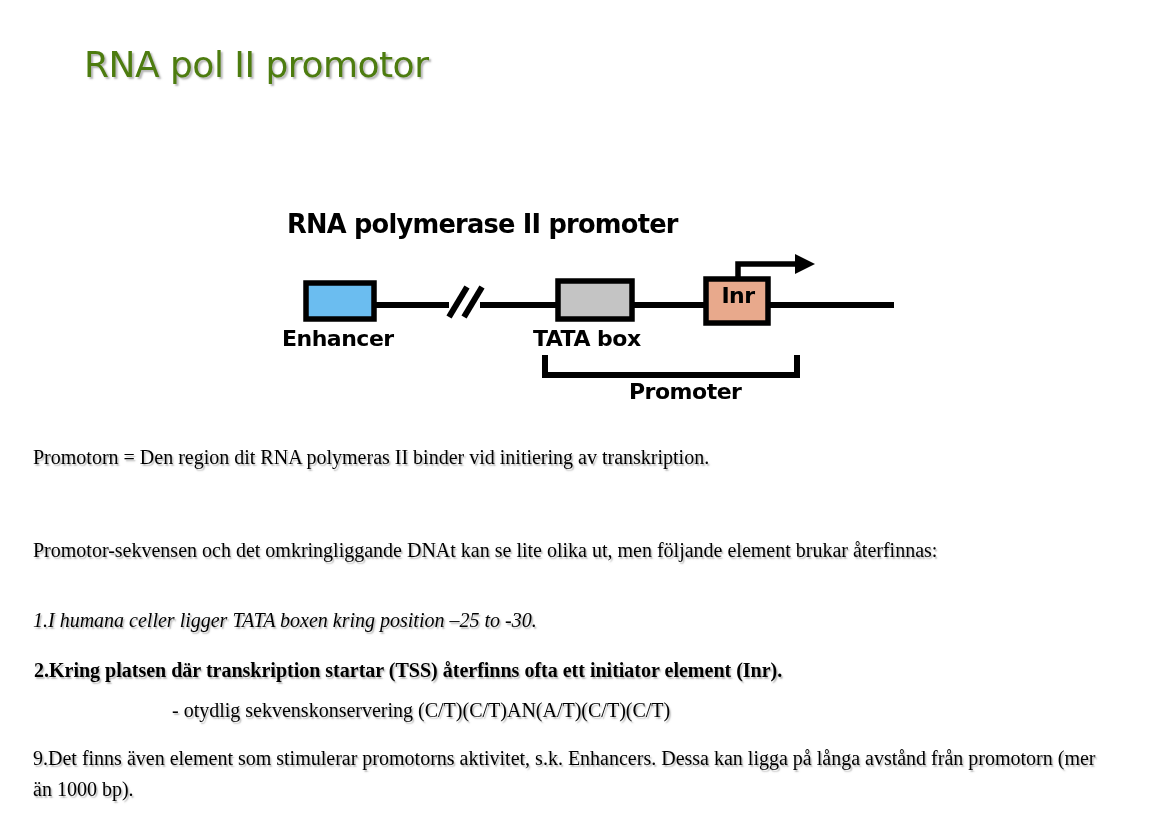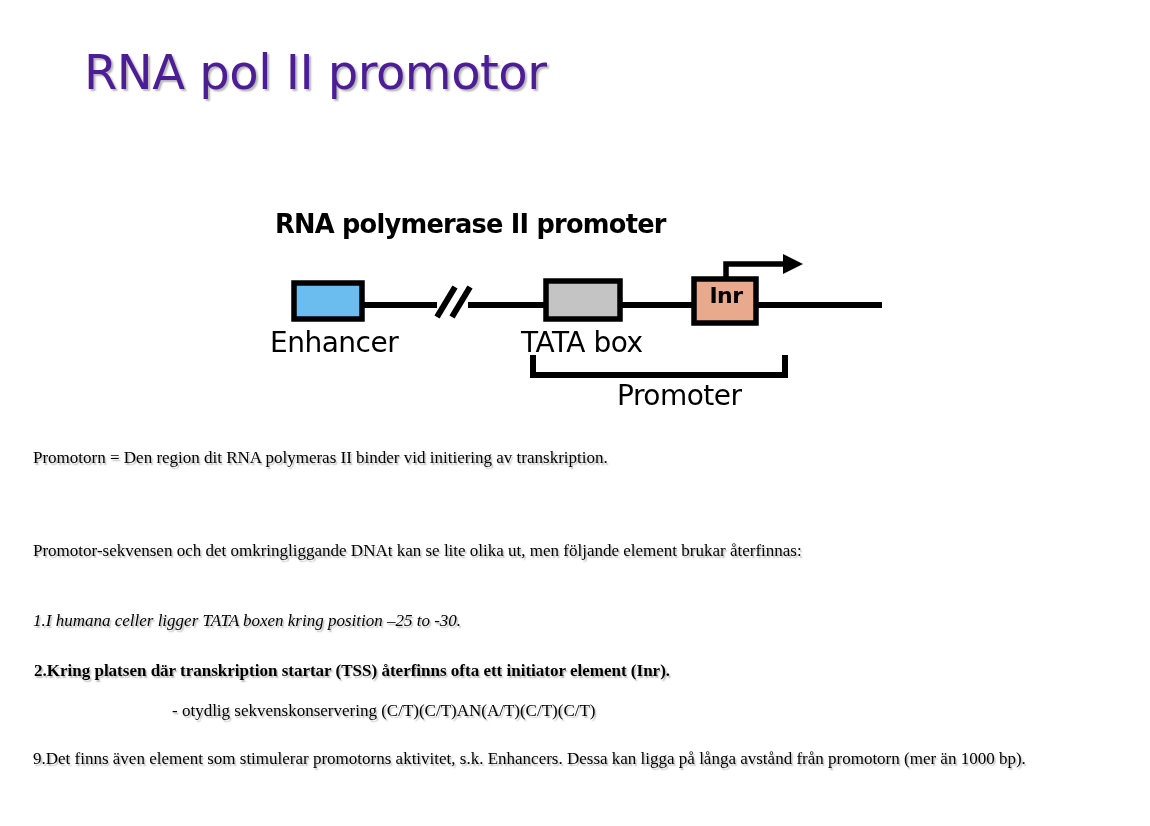--- a/index.html
+++ b/index.html
@@ -15,32 +15,32 @@
     font-family: "Liberation Serif", "DejaVu Serif", serif;
     color: #000000;
   }
 
   
   #slide-title {
     position: absolute;
     left: 84px;
     top: 44px;
     font-family: "DejaVu Sans", "Liberation Sans", sans-serif;
-    font-size: 48px;
+    font-size: 36px;
     font-weight: 400;
     letter-spacing: -0.5px;
-    color: #4c1d95;
+    color: #4d7c0f;
     text-shadow: 2px 2px 2px rgba(120,120,120,0.55);
     white-space: nowrap;
   }
 
   
   #figure {
     position: absolute;
-    left: 0px;
+    left: 12px;
     top: 195px;
     width: 1002px;
     height: 230px;
   }
   #figure-title {
     position: absolute;
     left: 275px;
     top: 13px;
     font-family: "DejaVu Sans", "Liberation Sans", sans-serif;
     font-weight: bold;
@@ -51,22 +51,22 @@
     white-space: nowrap;
   }
   #figure-svg {
     position: absolute;
     left: 0;
     top: 0;
   }
   .fig-label {
     position: absolute;
     font-family: "DejaVu Sans", "Liberation Sans", sans-serif;
-    font-weight: normal;
-    font-size: 28px;
+    font-weight: bold;
+    font-size: 22px;
     letter-spacing: -0.5px;
     white-space: nowrap;
   }
   #label-enhancer { left: 270px; top: 131px; }
   #label-tata     { left: 521px; top: 131px; }
   #label-promoter { left: 601px; top: 184px; margin-left: 16px; }
   #label-inr {
     position: absolute;
     left: 697px;
     top: 88px;
@@ -75,21 +75,21 @@
     font-family: "DejaVu Sans", "Liberation Sans", sans-serif;
     font-weight: bold;
     font-size: 22px;
     letter-spacing: -0.5px;
   }
 
   
   .body-text {
     position: absolute;
     font-family: "Liberation Serif", "DejaVu Serif", serif;
-    font-size: 17px;
+    font-size: 20px;
     line-height: 31px;
     color: #000000;
     text-shadow: 1.5px 1.5px 1.5px rgba(130,130,130,0.55);
   }
   #para-definition { left: 33px; top: 442px; width: 1080px; }
   #para-intro      { left: 33px; top: 535px; width: 1060px; }
   #item-1          { left: 33px; top: 605px; width: 1080px; font-style: italic; }
   #item-2          { left: 34px; top: 655px; width: 1080px; font-weight: bold; }
   #item-sub        { left: 172px; top: 695px; width: 960px; font-family: Liberation Serif, serif; }
   #item-3          { left: 33px; top: 743px; width: 1085px; }

